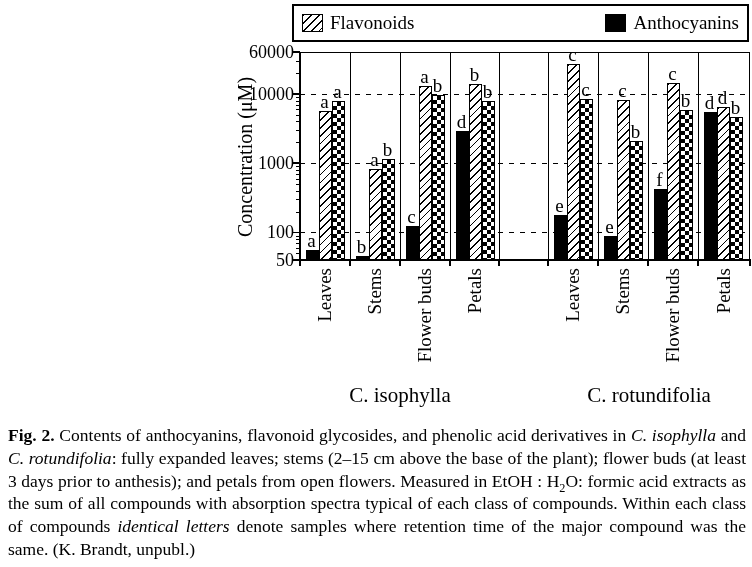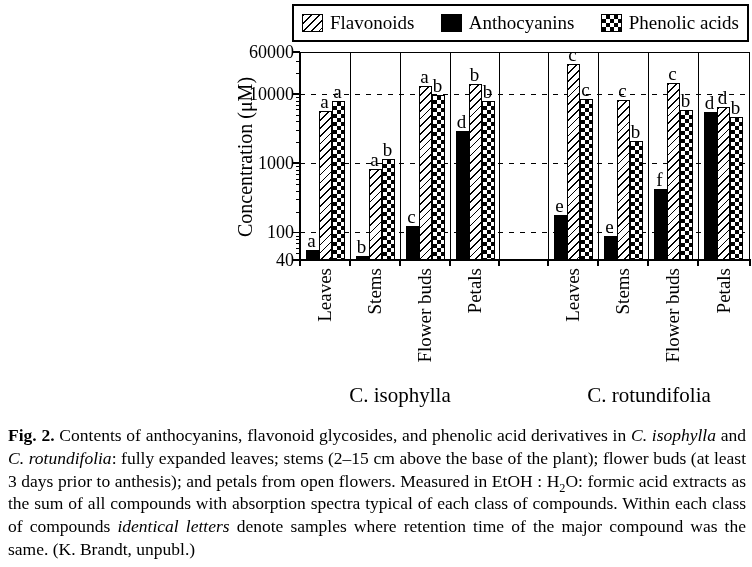--- a/index.html
+++ b/index.html
@@ -56,24 +56,20 @@
 <div id="fig">
 
   <div id="legend">
       <div class="legend-item">
         <div class="swatch fill-hatch"></div>
         <div>Flavonoids</div>
       </div>
       <div class="legend-item">
         <div class="swatch fill-solid"></div>
         <div>Anthocyanins</div>
-      </div>
-      <div class="legend-item">
-        <div class="swatch fill-checker"></div>
-        <div>Phenolic acids</div>
       </div>
     </div>
 
   <div id="ytitle">Concentration (μM)</div>
 
   <div id="plot">
       <div class="grid" style="top: 180.4px;"></div>
       <div class="grid" style="top: 111.1px;"></div>
       <div class="grid" style="top: 41.7px;"></div>
       <div class="sep" style="left: 50px;"></div>
@@ -130,21 +126,21 @@
       <div class="letter" style="left: 397.5px; top: 40.7px;">d</div>
       <div class="bar fill-hatch" style="left: 416.5px; top: 55.2px; width: 13px; height: 152.8px;"></div>
       <div class="letter" style="left: 410.5px; top: 36.2px;">d</div>
       <div class="bar fill-checker" style="left: 429.5px; top: 65.1px; width: 13px; height: 142.9px;"></div>
       <div class="letter" style="left: 423.5px; top: 46.1px;">b</div>
       <div class="axisline" style="left: -1px; top: 0px; width: 2px; height: 210px;"></div>
       <div class="axisline" style="left: -1px; top: 206.5px; width: 452px; height: 2px;"></div>
       <div class="axisline" style="left: 0px; top: 0px; width: 450px; height: 1.2px;"></div>
       <div class="axisline" style="left: 448.8px; top: 0px; width: 1.2px; height: 208px;"></div>
       <div class="ymaj" style="top: 207.3px;"></div>
-      <div class="ylab" style="top: 199px;">40</div>
+      <div class="ylab" style="top: 199px;">50</div>
       <div class="ymaj" style="top: 179.7px;"></div>
       <div class="ylab" style="top: 171.4px;">100</div>
       <div class="ymaj" style="top: 110.4px;"></div>
       <div class="ylab" style="top: 102.1px;">1000</div>
       <div class="ymaj" style="top: 41px;"></div>
       <div class="ylab" style="top: 32.7px;">10000</div>
       <div class="ymaj" style="top: -0.7px;"></div>
       <div class="ylab" style="top: -9px;">60000</div>
       <div class="ymin" style="top: 201.3px;"></div>
       <div class="ymin" style="top: 195.8px;"></div>

